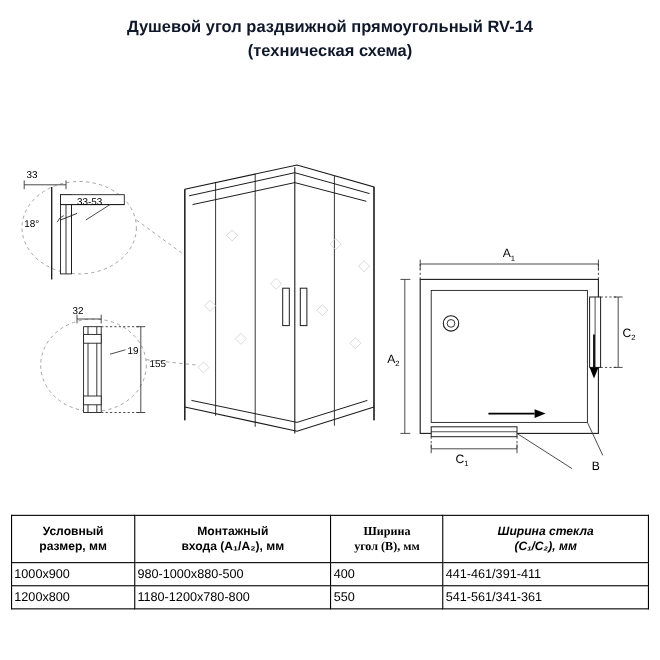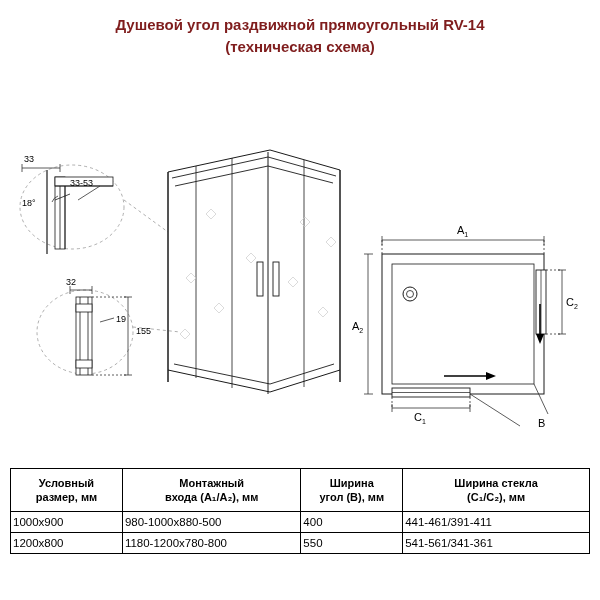--- a/index.html
+++ b/index.html
@@ -20,21 +20,21 @@
     height: 600px;
     position: relative;
   }
   .title {
     text-align: center;
     font-size: 15px;
     font-weight: bold;
     line-height: 22px;
     padding: 14px 30px 0 30px;
     box-sizing: border-box;
-    color: #7f1d1d;
+    color: #0f172a;
   }
   .title .line2 { display: block; }
 
   .diagram-area {
     position: absolute;
     left: 0;
     top: 82px;
     width: 600px;
     height: 380px;
   }
@@ -60,22 +60,22 @@
     font-size: 11px;
     line-height: 14px;
     height: 42px;
   }
   table.specs td {
     height: 20px;
     font-size: 11.5px;
   }
   .col1 { width: 110px; }
   .col2 { width: 180px; }
-  .col3 { width: 100px; }
-  .col4 { width: 190px; }
+  .col3 { width: 100px; font-family: Liberation Serif, serif; }
+  .col4 { width: 190px; font-style: italic; }
 </style>
 </head>
 <body>
 
 <div class="page">
 
   <div class="title">
     <span>Душевой угол раздвижной прямоугольный RV-14</span>
     <span class="line2">(техническая схема)</span>
   </div>

